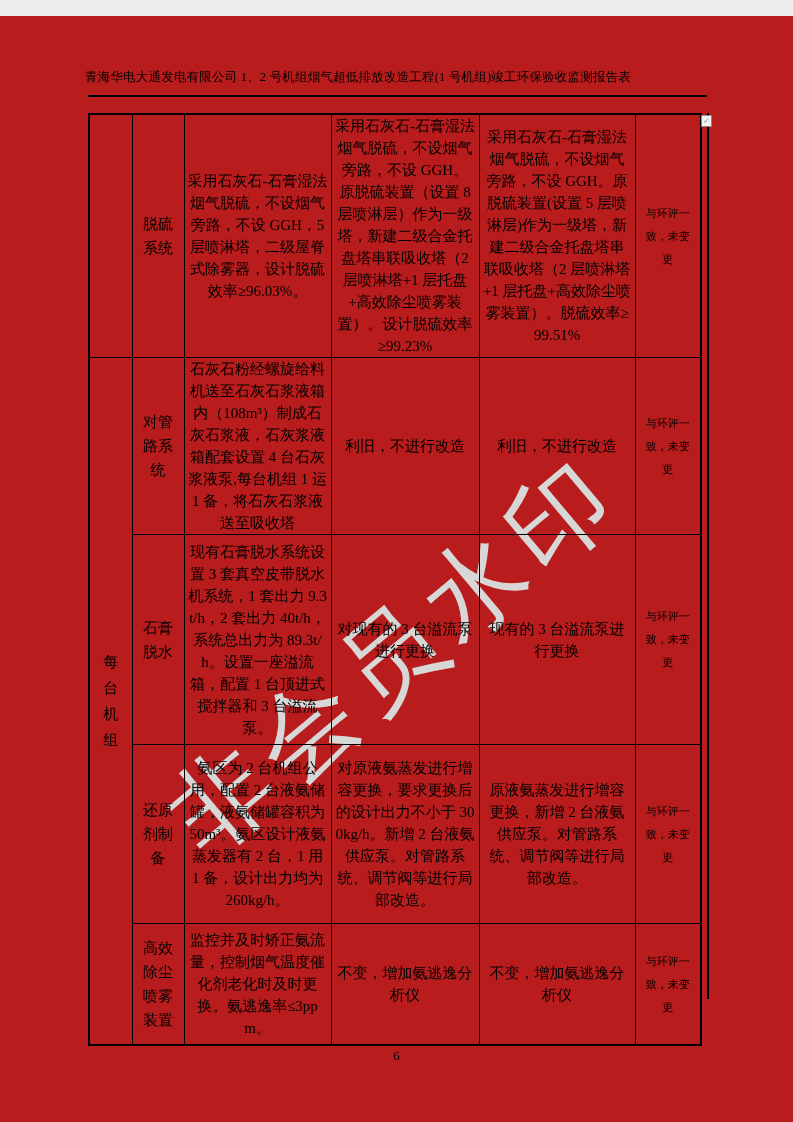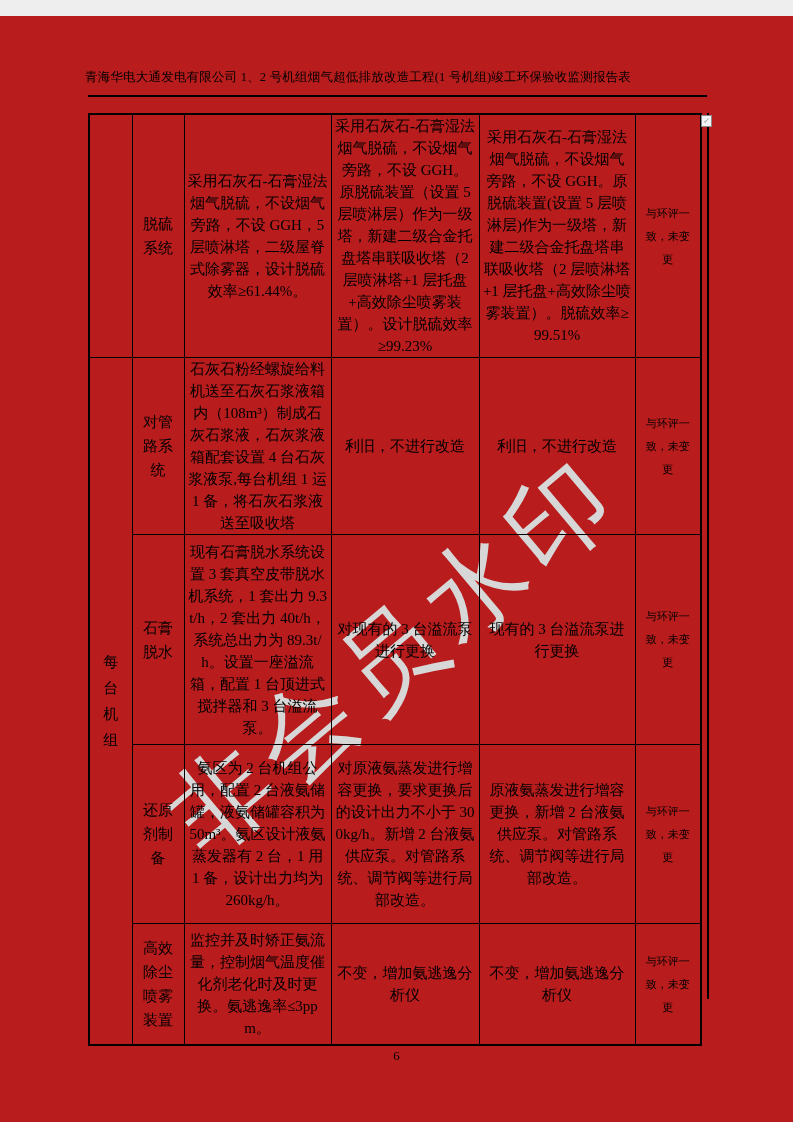--- a/index.html
+++ b/index.html
@@ -92,22 +92,22 @@
         <col style="width:52px">
         <col style="width:147px">
       <col style="width:148px">
         <col style="width:156px">
         <col style="width:66px">
     </colgroup>
     <tbody>
       <tr style="height:221px">
         <td class="cat-cell"></td>
         <td class="label-cell">脱硫系统</td>
-        <td class="body-cell">采用石灰石-石膏湿法烟气脱硫，不设烟气旁路，不设 GGH，5 层喷淋塔，二级屋脊式除雾器，设计脱硫效率≥61.44%。</td>
-        <td class="body-cell">采用石灰石-石膏湿法烟气脱硫，不设烟气旁路，不设 GGH。原脱硫装置（设置 5 层喷淋层）作为一级塔，新建二级合金托盘塔串联吸收塔（2 层喷淋塔+1 层托盘+高效除尘喷雾装置）。设计脱硫效率≥99.23%</td>
+        <td class="body-cell">采用石灰石-石膏湿法烟气脱硫，不设烟气旁路，不设 GGH，5 层喷淋塔，二级屋脊式除雾器，设计脱硫效率≥96.03%。</td>
+        <td class="body-cell">采用石灰石-石膏湿法烟气脱硫，不设烟气旁路，不设 GGH。原脱硫装置（设置 8 层喷淋层）作为一级塔，新建二级合金托盘塔串联吸收塔（2 层喷淋塔+1 层托盘+高效除尘喷雾装置）。设计脱硫效率≥99.23%</td>
         <td class="body-cell">采用石灰石-石膏湿法烟气脱硫，不设烟气旁路，不设 GGH。原脱硫装置(设置 5 层喷淋层)作为一级塔，新建二级合金托盘塔串联吸收塔（2 层喷淋塔+1 层托盘+高效除尘喷雾装置）。脱硫效率≥99.51%</td>
         <td class="remark-cell">与环评一致，未变更</td>
       </tr>
       <tr style="height:175px">
         <td class="cat-cell" rowspan="4">
           <div class="v-text">每台机组</div>
         </td>
         <td class="label-cell">对管路系统</td>
         <td class="body-cell">石灰石粉经螺旋给料机送至石灰石浆液箱内（108m³）制成石灰石浆液，石灰浆液箱配套设置 4 台石灰浆液泵,每台机组 1 运 1 备，将石灰石浆液送至吸收塔</td>
         <td class="body-cell">利旧，不进行改造</td>

